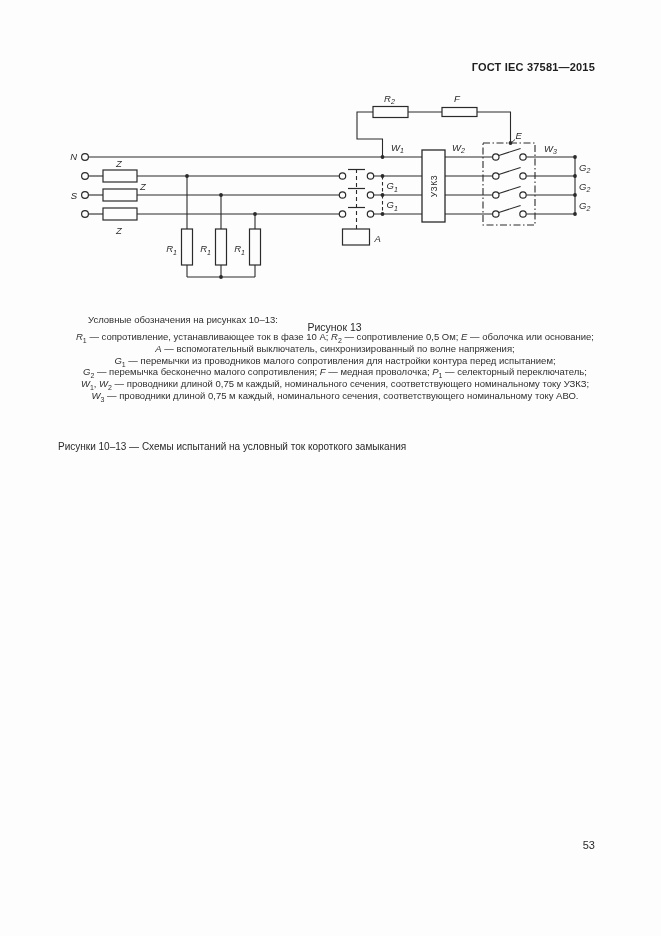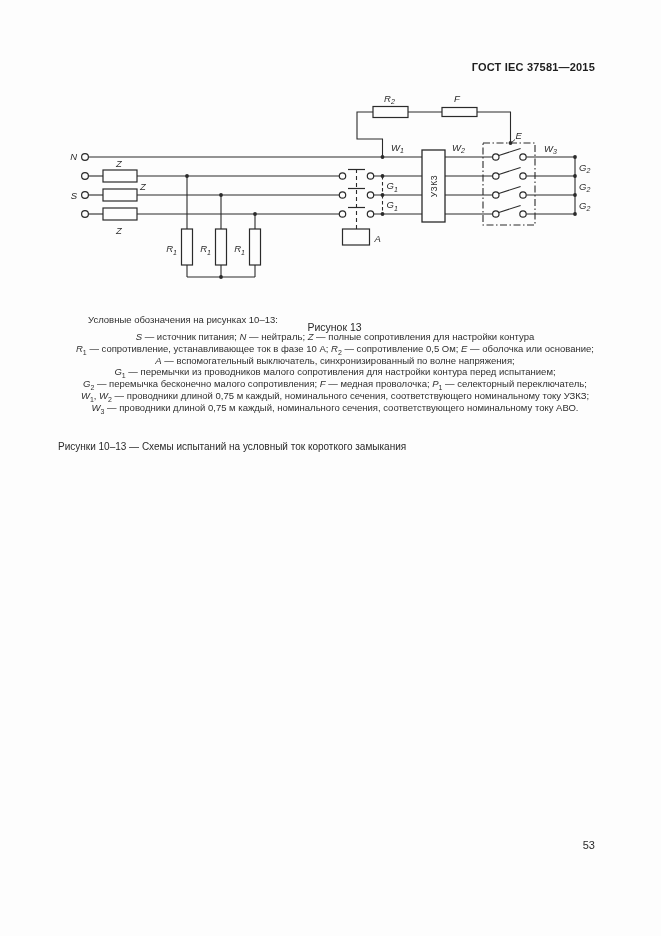--- a/index.html
+++ b/index.html
@@ -185,21 +185,20 @@
     <text x="579" y="189.5"><tspan>G</tspan><tspan dy="2.5" font-size="7">2</tspan></text>
     <text x="579" y="208.5"><tspan>G</tspan><tspan dy="2.5" font-size="7">2</tspan></text>
   </g>
 </svg>
 
 <div class="fig-caption">Рисунок 13</div>
 
 <div class="legend-intro">Условные обозначения на рисунках 10–13:</div>
 
 <div class="legend-lines">
-  <div><i>S</i> — источник питания; <i>N</i> — нейтраль; <i>Z</i> — полные сопротивления для настройки контура</div>
   <div><i>R</i><sub>1</sub> — сопротивление, устанавливающее ток в фазе 10 А; <i>R</i><sub>2</sub> — сопротивление 0,5 Ом; <i>E</i> — оболочка или основание;</div>
   <div><i>A</i> — вспомогательный выключатель, синхронизированный по волне напряжения;</div>
   <div><i>G</i><sub>1</sub> — перемычки из проводников малого сопротивления для настройки контура перед испытанием;</div>
   <div><i>G</i><sub>2</sub> — перемычка бесконечно малого сопротивления; <i>F</i> — медная проволочка; <i>P</i><sub>1</sub> — селекторный переключатель;</div>
   <div><i>W</i><sub>1</sub>, <i>W</i><sub>2</sub> — проводники длиной 0,75 м каждый, номинального сечения, соответствующего номинальному току УЗКЗ;</div>
   <div><i>W</i><sub>3</sub> — проводники длиной 0,75 м каждый, номинального сечения, соответствующего номинальному току АВО.</div>
 </div>
 
 <div class="final-caption">Рисунки 10–13 — Схемы испытаний на условный ток короткого замыкания</div>
 

